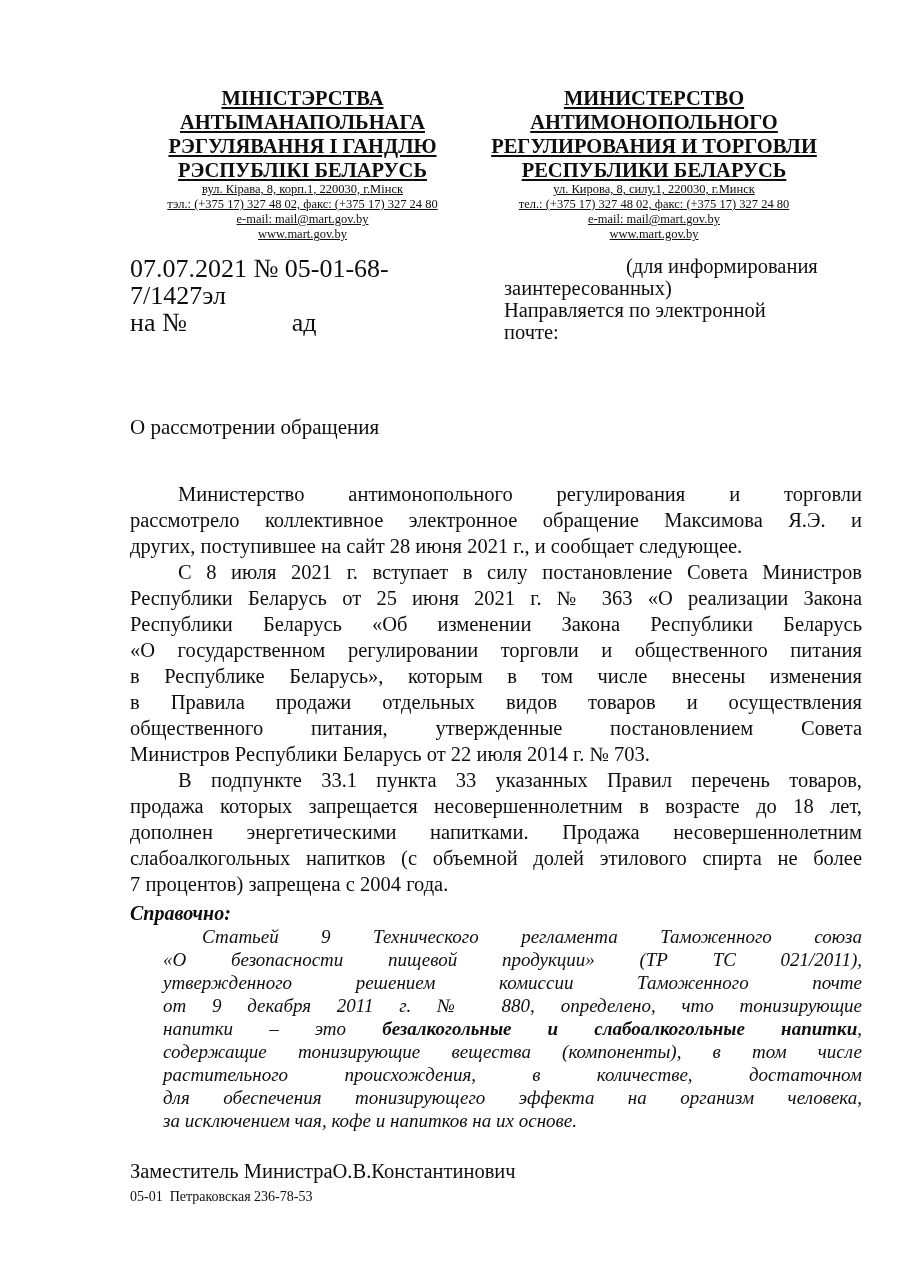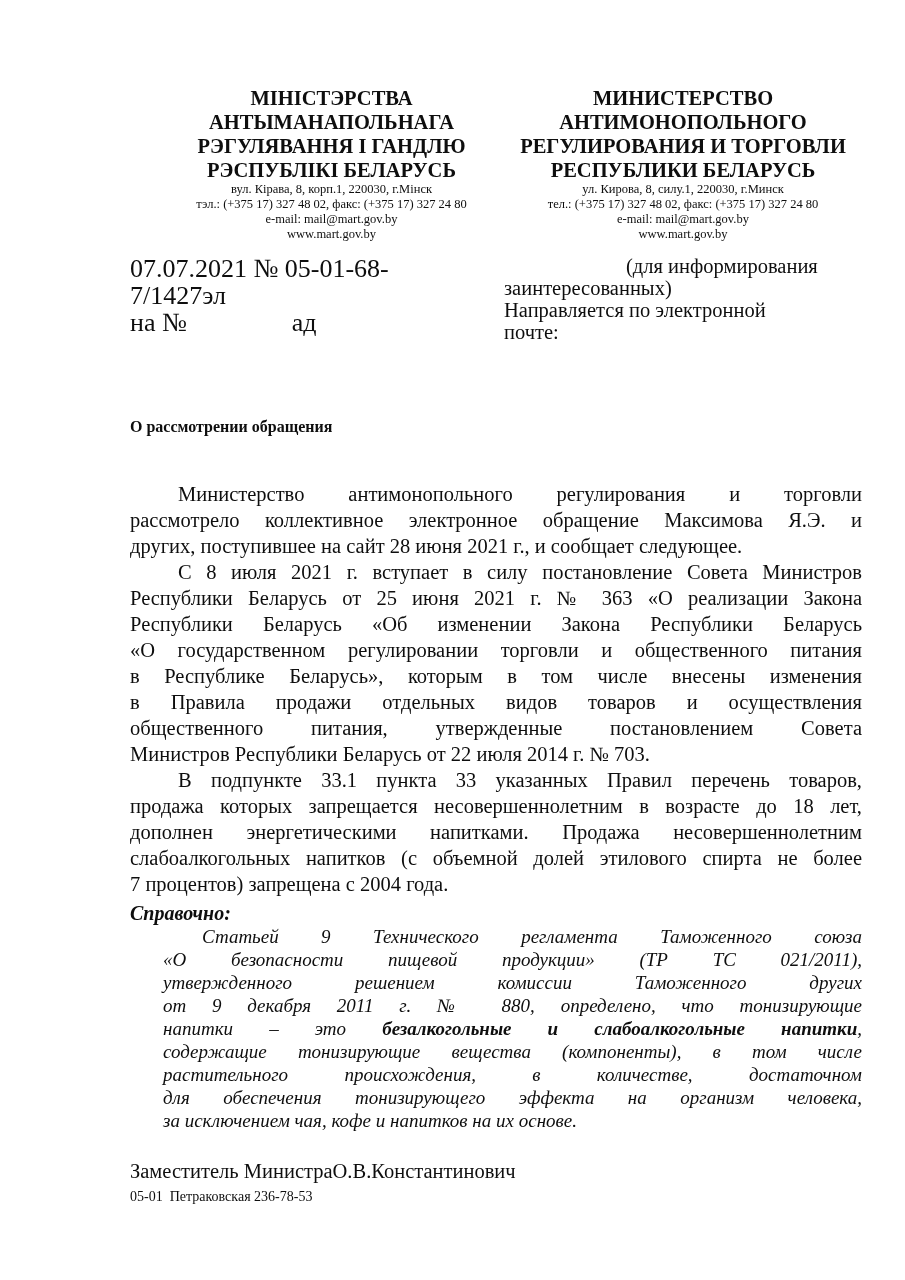--- a/index.html
+++ b/index.html
@@ -12,38 +12,38 @@
     font-family:"Liberation Serif","DejaVu Serif",serif;
     box-sizing:border-box;
     padding:86px 43px 0 130px;
     overflow:hidden;
   }
   
   .line{text-align:justify;text-align-last:justify;}
   .line.last{text-align-last:left;}
 
   
-  .letterhead{display:flex;justify-content:flex-end;}
+  .letterhead{display:flex;justify-content:flex-start;text-decoration:underline;}
   .lh-col{box-sizing:border-box;}
   .lh-col.left{width:345px;}
   .lh-col.right{width:358px;}
   .org{font-size:20.5px;line-height:24px;font-weight:bold;}
   .org .line,.org .line.last{text-align:center;text-align-last:center;}
   .addr{font-size:12.5px;line-height:15px;text-align:center;margin-top:0;}
 
   
   .ref-row{display:flex;justify-content:space-between;margin-top:13px;}
   .ref-left{width:345px;font-size:26px;line-height:27px;}
   .ref-gap{display:inline-block;width:105px;}
   .delivery{width:358px;font-size:20.5px;line-height:22px;}
   .delivery .line,.delivery .line.last{text-align:center;text-align-last:left;}
   .delivery .line:first-child{text-indent:122px;}
 
   
-  .subject{margin-top:70px;font-size:16px;line-height:28px;font-weight:bold;}
+  .subject{margin-top:70px;font-size:21px;line-height:28px;}
 
   
   .body{margin-top:40px;font-size:20.5px;line-height:26px;}
   .para .line:first-child{text-indent:48px;}
 
   
   .note-label{margin-top:4px;font-size:20px;line-height:24px;font-weight:bold;font-style:italic;}
   .note-block{margin-left:33px;font-size:19px;line-height:23px;font-style:italic;}
   .note-block .line:first-child{text-indent:39px;}
 
@@ -126,21 +126,21 @@
         <div class="line">дополнен энергетическими напитками. Продажа несовершеннолетним</div>
         <div class="line">слабоалкогольных напитков (с объемной долей этилового спирта не более</div>
         <div class="line last">7 процентов) запрещена с 2004 года.</div>
       </div>
     </main>
 
   <div class="note-label">Справочно:</div>
   <div class="note-block">
       <div class="line">Статьей 9 Технического регламента Таможенного союза</div>
       <div class="line">«О безопасности пищевой продукции» (ТР ТС 021/2011),</div>
-      <div class="line">утвержденного решением комиссии Таможенного других</div>
+      <div class="line">утвержденного решением комиссии Таможенного почте</div>
       <div class="line">от 9 декабря 2011 г. № 880, определено, что тонизирующие</div>
       <div class="line">напитки – это <b>безалкогольные и слабоалкогольные напитки</b>,</div>
       <div class="line">содержащие тонизирующие вещества (компоненты), в том числе</div>
       <div class="line">растительного происхождения, в количестве, достаточном</div>
       <div class="line">для обеспечения тонизирующего эффекта на организм человека,</div>
       <div class="line last">за исключением чая, кофе и напитков на их основе.</div>
     </div>
 
   <div class="sig-row">
     <span>Заместитель Министра</span>

